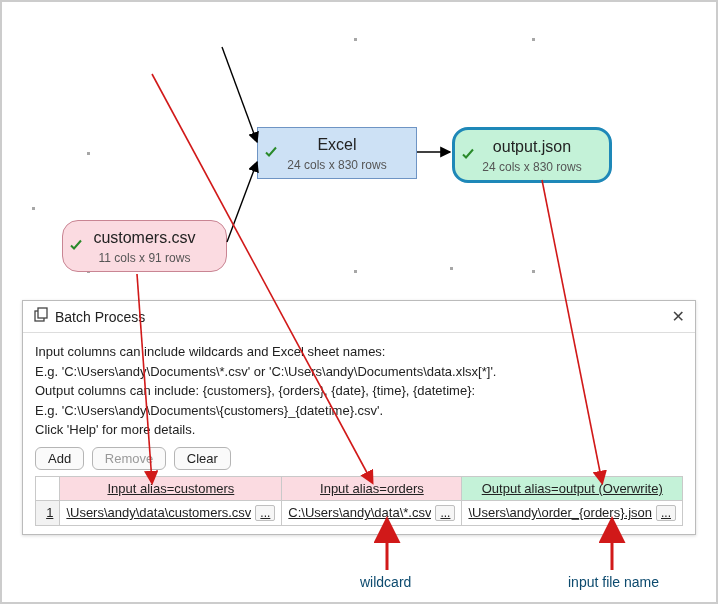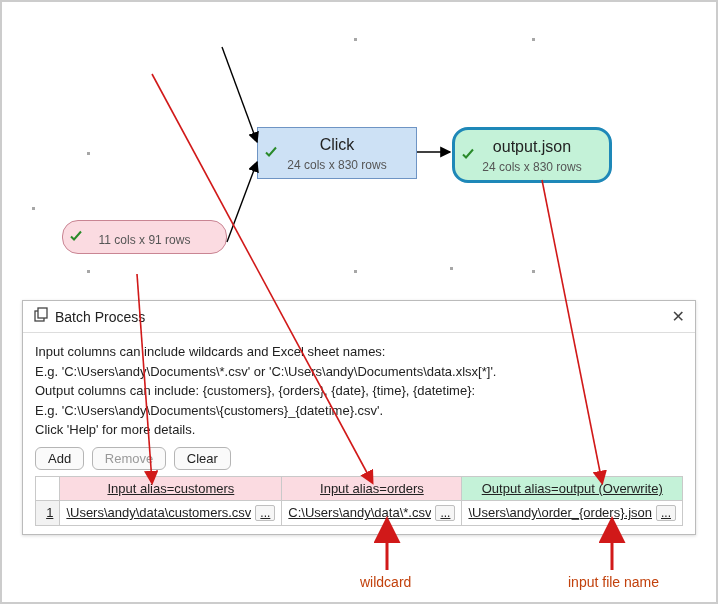--- a/index.html
+++ b/index.html
@@ -53,49 +53,50 @@
 .grid th,.grid td{border:1px solid #c9c9c9;padding:4px 6px;white-space:nowrap;text-align:center;}
 .grid th{font-weight:normal;text-align:center;}
 .grid th.c0{background:#fbdbe1;}
 .grid th.c1{background:#fbdbe1;}
 .grid th.c2{background:#c4f2d8;}
 .grid td.rownum{background:#f2f2f2;text-align:right;width:14px;}
 .cellwrap{display:flex;align-items:center;gap:4px;}
 .cellwrap span.val{flex:1;overflow:hidden;text-overflow:ellipsis;}
 .dots{border:1px solid #bfbfbf;background:#f6f6f6;padding:0 4px;font-size:12px;cursor:pointer;border-radius:2px;}
 
-.anno{position:absolute;color:#c2410c;font-size:14px;}
+.anno{position:absolute;color:#0c4a6e;font-size:14px;}
 </style>
 </head>
 <body>
 
 <div class="canvas">
 
   <div class="dot" style="left:352px;top:36px"></div>
   <div class="dot" style="left:530px;top:36px"></div>
   <div class="dot" style="left:85px;top:150px"></div>
   <div class="dot" style="left:85px;top:268px"></div>
   <div class="dot" style="left:30px;top:205px"></div>
   <div class="dot" style="left:352px;top:268px"></div>
   <div class="dot" style="left:448px;top:265px"></div>
   <div class="dot" style="left:530px;top:268px"></div>
 
 
   <div class="node pink" style="left:60px;top:218px;width:165px;">
     <span class="chk"><svg width="14" height="14" viewBox="0 0 14 14">
           <polyline points="2,8 5,11 12,3" fill="none" stroke="#2a8a2a" stroke-width="2"></polyline>
         </svg></span>
+    <div class="title">customers.csv</div>
     <div class="sub">11 cols x 91 rows</div>
   </div>
 
   <div class="node blue" style="left:255px;top:125px;width:160px;">
     <span class="chk"><svg width="14" height="14" viewBox="0 0 14 14">
           <polyline points="2,8 5,11 12,3" fill="none" stroke="#2a8a2a" stroke-width="2"></polyline>
         </svg></span>
-    <div class="title">Click</div>
+    <div class="title">Excel</div>
     <div class="sub">24 cols x 830 rows</div>
   </div>
 
   <div class="node green" style="left:450px;top:125px;width:160px;">
     <span class="chk"><svg width="14" height="14" viewBox="0 0 14 14">
           <polyline points="2,8 5,11 12,3" fill="none" stroke="#2a8a2a" stroke-width="2"></polyline>
         </svg></span>
     <div class="title">output.json</div>
     <div class="sub">24 cols x 830 rows</div>
   </div>

